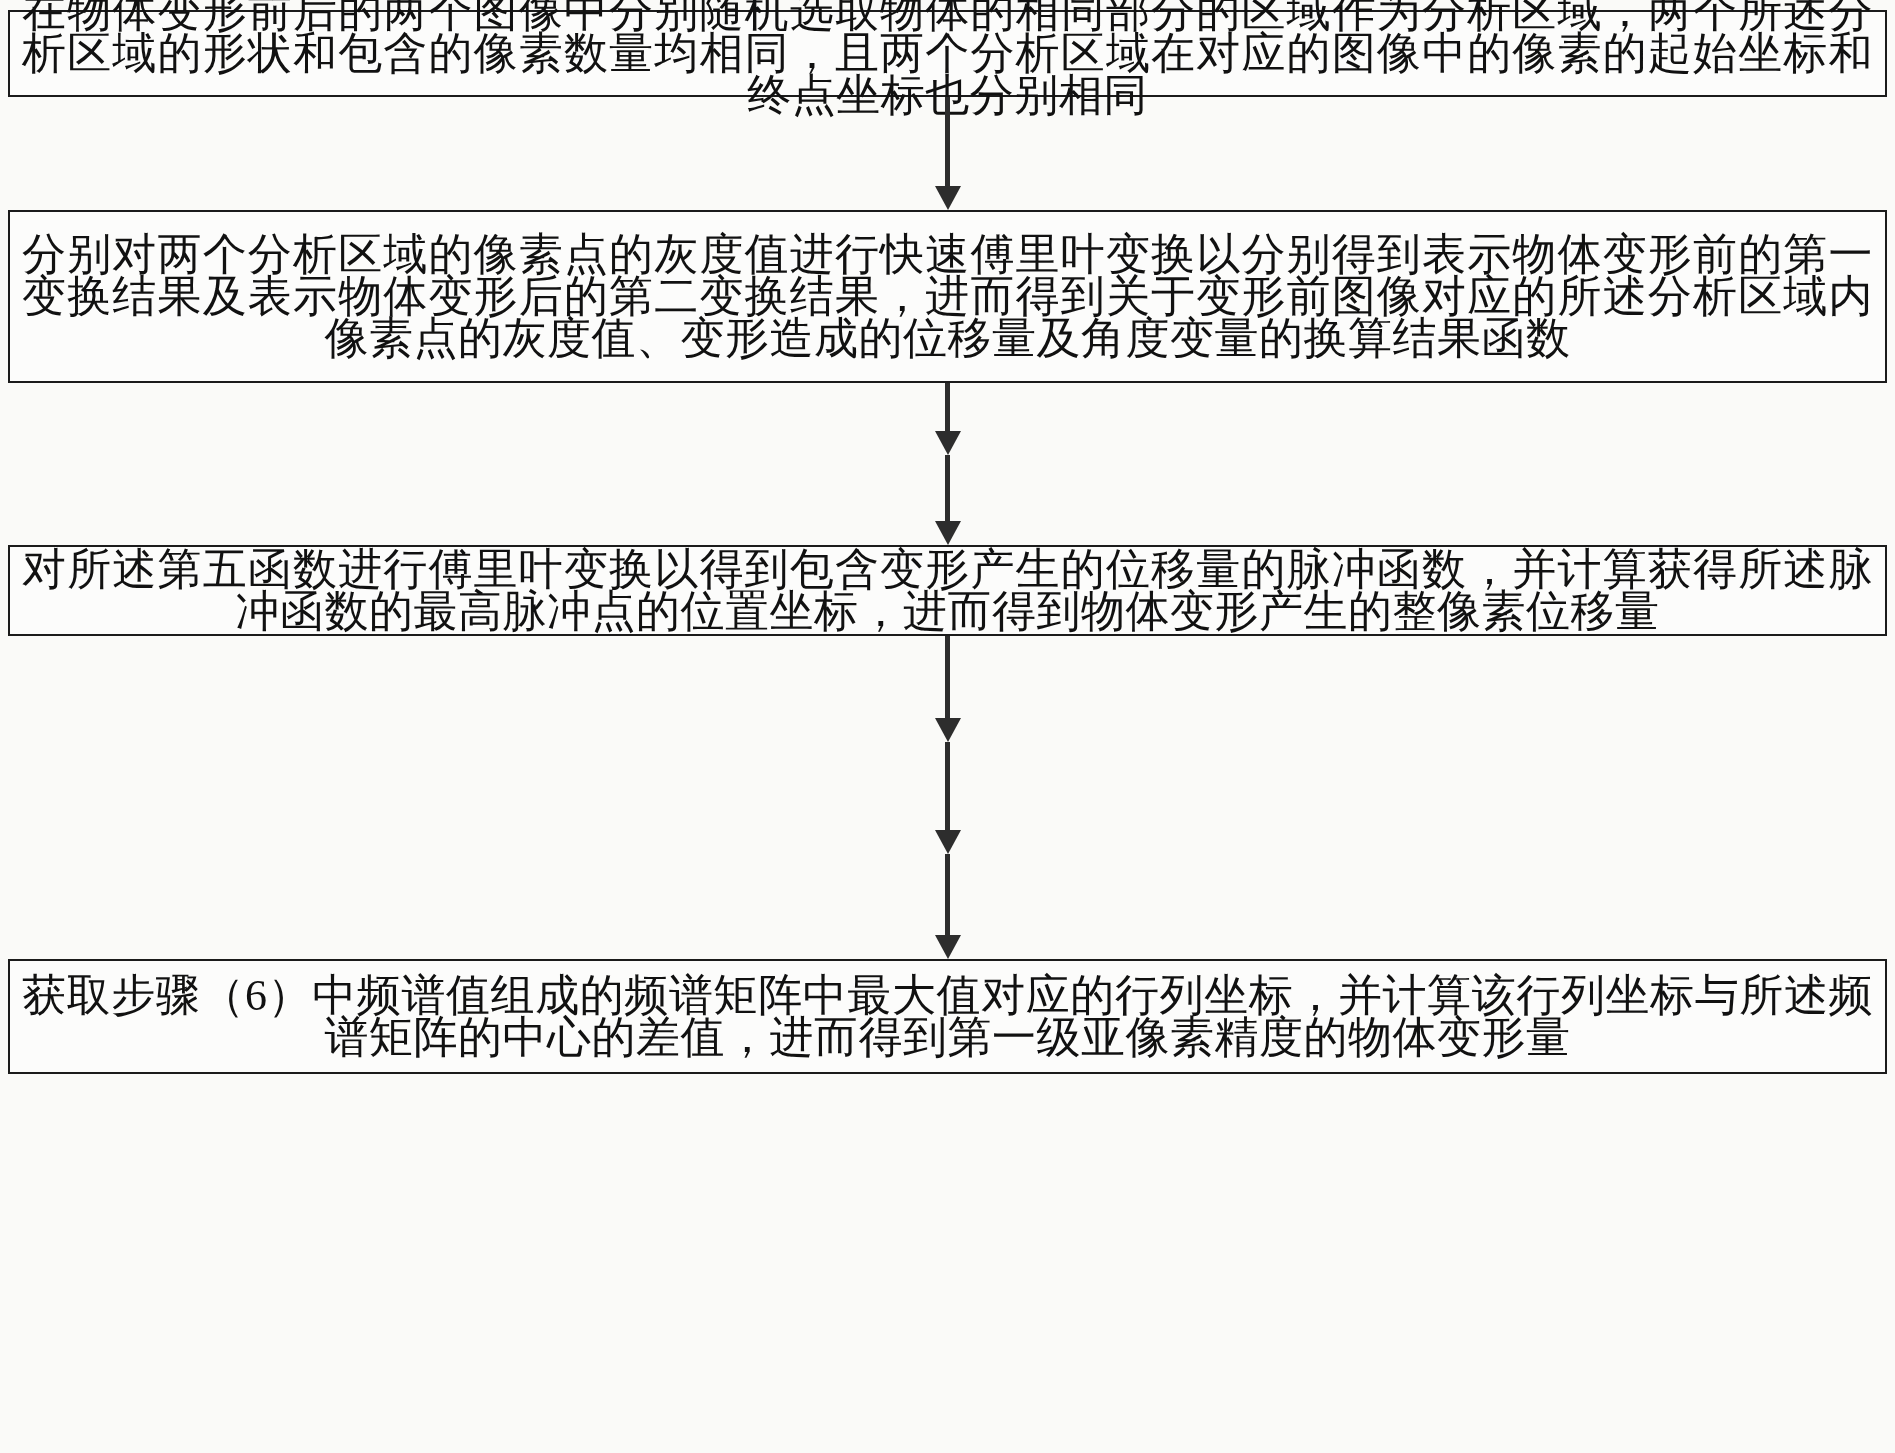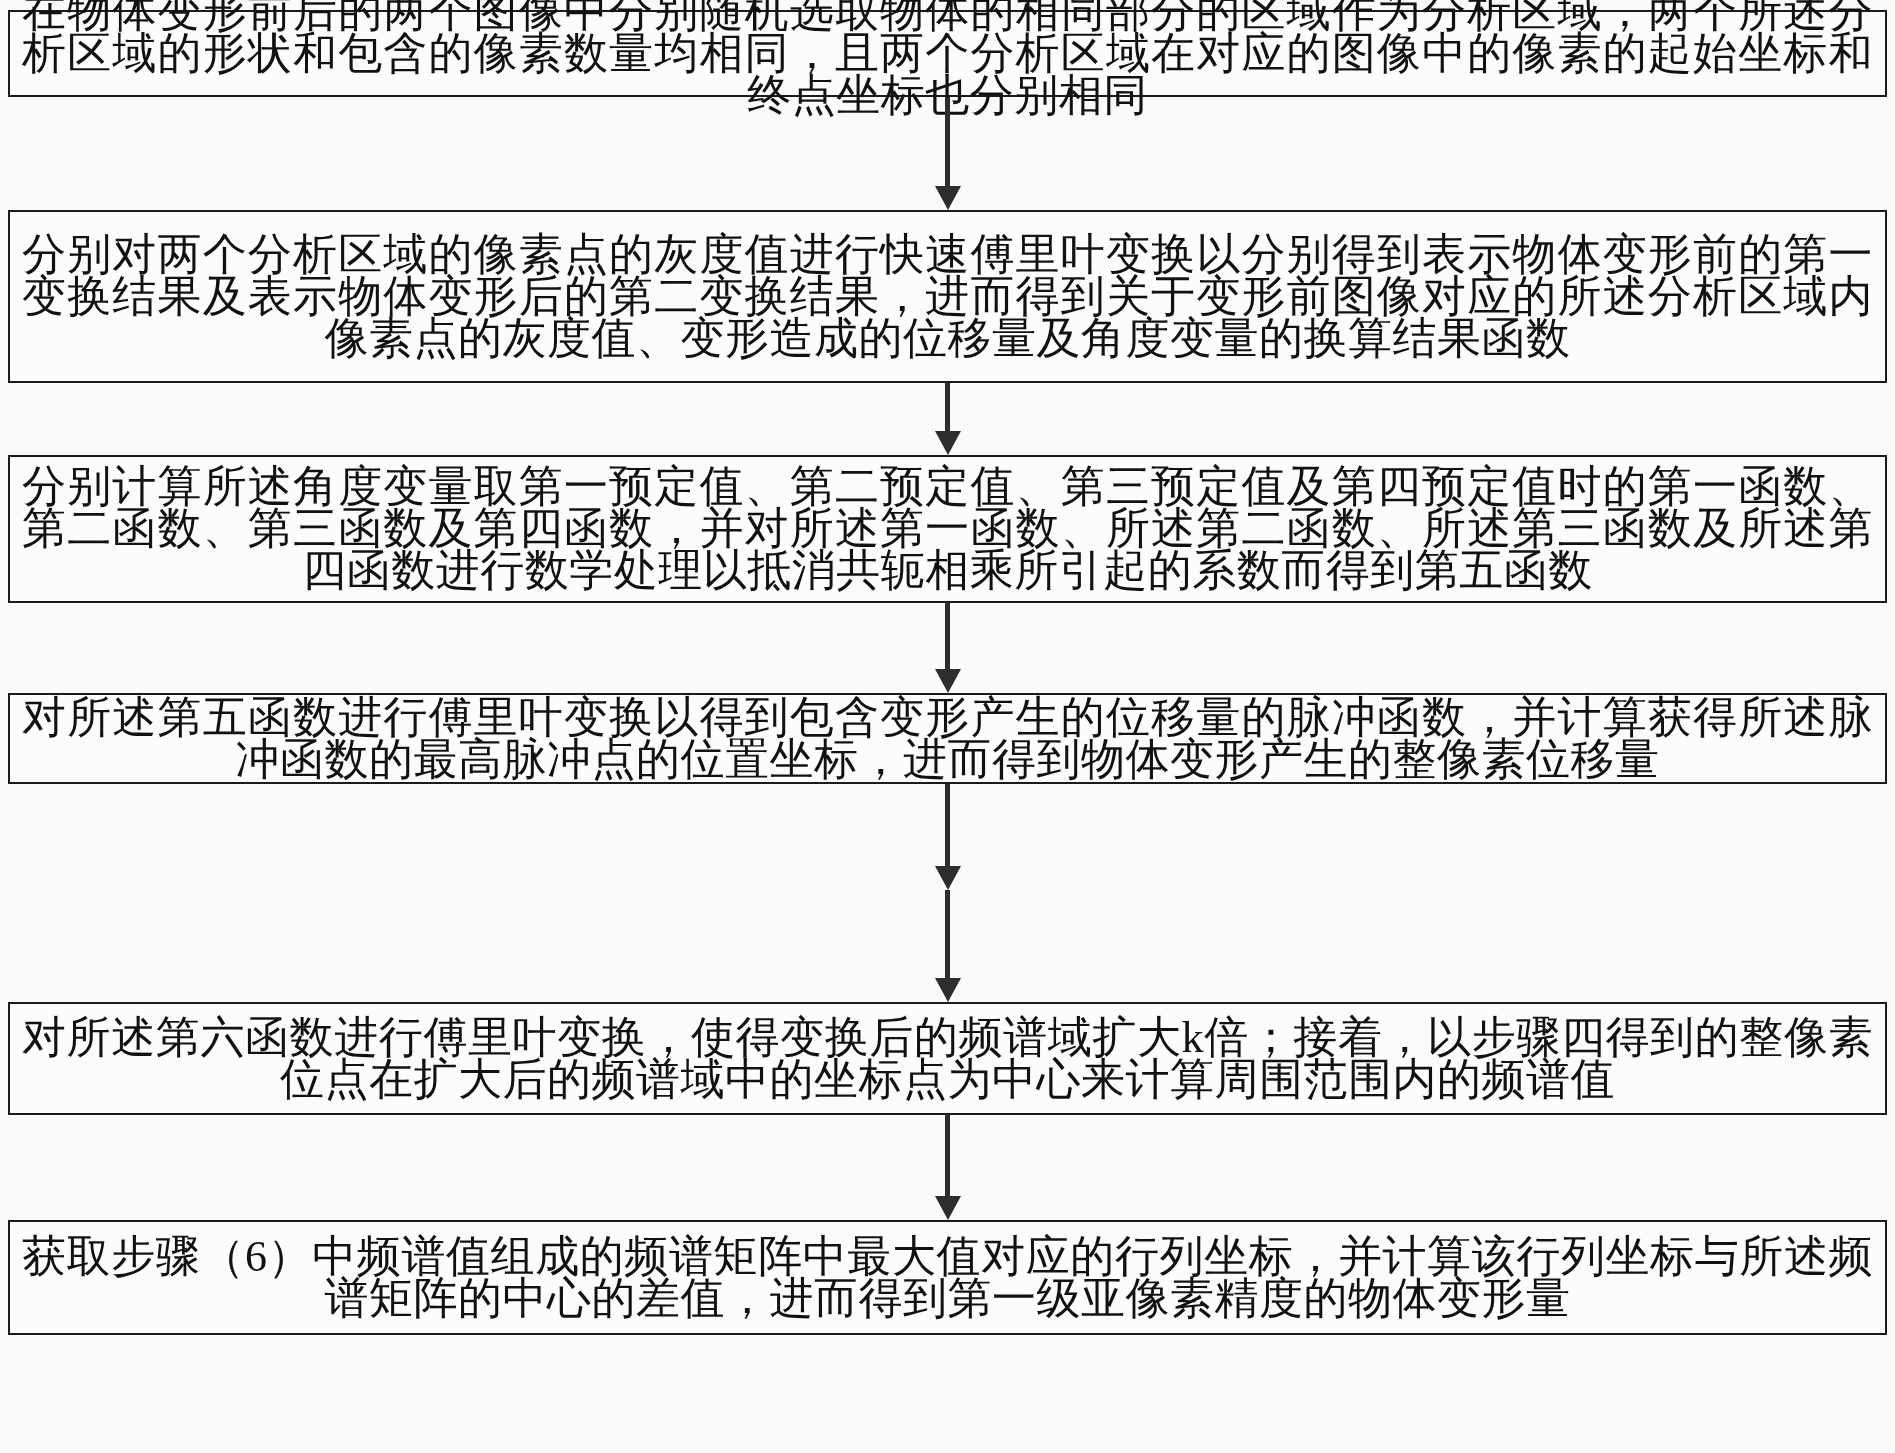--- a/index.html
+++ b/index.html
@@ -77,23 +77,20 @@
 
   <div class="step-box" style="height:173px">
     <span>分别对两个分析区域的像素点的灰度值进行快速傅里叶变换以分别得到表示物体变形前的第一变换结果及表示物体变形后的第二变换结果，进而得到关于变形前图像对应的所述分析区域内像素点的灰度值、变形造成的位移量及角度变量的换算结果函数</span>
   </div>
 
   <div class="arrow-wrap" style="height:72px">
     <div class="arrow-shaft"></div>
     <div class="arrow-head"></div>
   </div>
 
-  <div class="step-box" style="height:148px">
-    <span>分别计算所述角度变量取第一预定值、第二预定值、第三预定值及第四预定值时的第一函数、第二函数、第三函数及第四函数，并对所述第一函数、所述第二函数、所述第三函数及所述第四函数进行数学处理以抵消共轭相乘所引起的系数而得到第五函数</span>
-  </div>
 
   <div class="arrow-wrap" style="height:90px">
     <div class="arrow-shaft"></div>
     <div class="arrow-head"></div>
   </div>
 
   <div class="step-box" style="height:91px">
     <span>对所述第五函数进行傅里叶变换以得到包含变形产生的位移量的脉冲函数，并计算获得所述脉冲函数的最高脉冲点的位置坐标，进而得到物体变形产生的整像素位移量</span>
   </div>
 
@@ -101,23 +98,20 @@
     <div class="arrow-shaft"></div>
     <div class="arrow-head"></div>
   </div>
 
 
   <div class="arrow-wrap" style="height:112px">
     <div class="arrow-shaft"></div>
     <div class="arrow-head"></div>
   </div>
 
-  <div class="step-box" style="height:113px">
-    <span>对所述第六函数进行傅里叶变换，使得变换后的频谱域扩大k倍；接着，以步骤四得到的整像素位点在扩大后的频谱域中的坐标点为中心来计算周围范围内的频谱值</span>
-  </div>
 
   <div class="arrow-wrap" style="height:105px">
     <div class="arrow-shaft"></div>
     <div class="arrow-head"></div>
   </div>
 
   <div class="step-box" style="height:115px">
     <span>获取步骤（6）中频谱值组成的频谱矩阵中最大值对应的行列坐标，并计算该行列坐标与所述频谱矩阵的中心的差值，进而得到第一级亚像素精度的物体变形量</span>
   </div>
 

